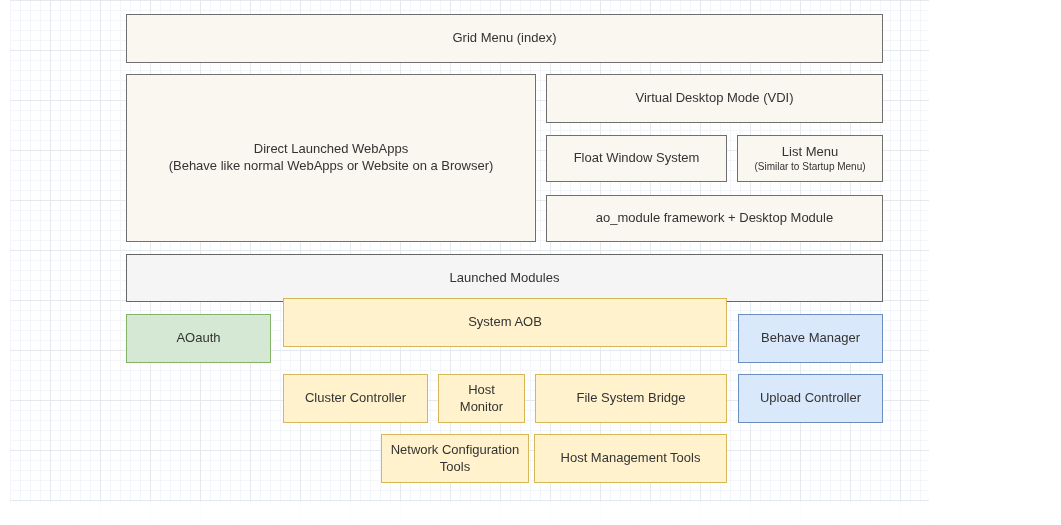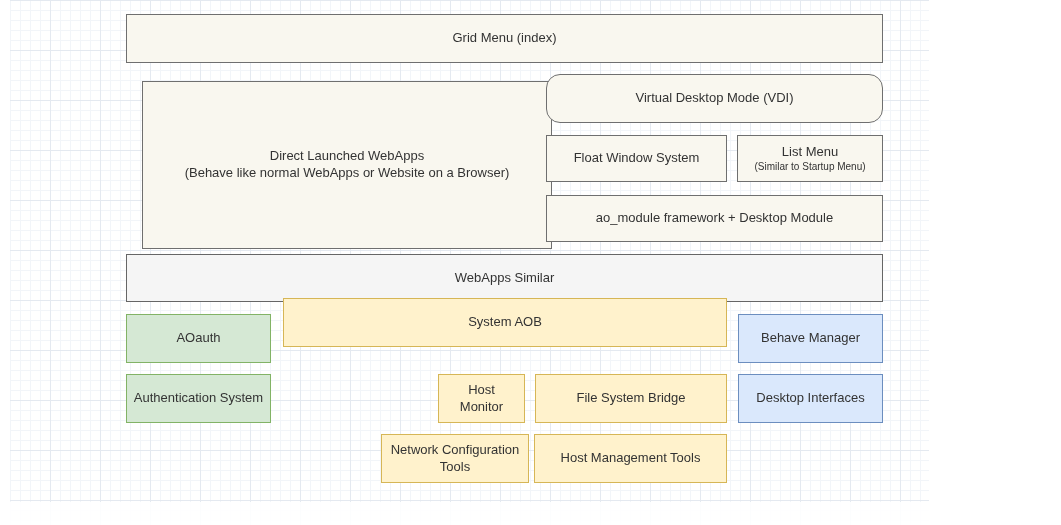--- a/index.html
+++ b/index.html
@@ -56,60 +56,60 @@
 </style>
 </head>
 <body>
 
 <div id="canvas" style="color: rgb(51, 51, 51);">
   <div class="edge-left"></div>
   <div class="edge-bottom"></div>
 <div class="node" style="left: 126px; top: 14px; width: 757px; height: 49px; background: rgb(249, 247, 239); border-color: rgb(111, 111, 111);">
       <div class="node-label">Grid Menu (index)</div>
     </div>
-    <div class="node" style="left: 126px; top: 81px; width: 410px; height: 168px; background: rgb(249, 247, 239); border-color: rgb(111, 111, 111); margin-left: 16px;">
+    <div class="node" style="left: 126px; top: 74px; width: 410px; height: 168px; background: rgb(249, 247, 239); border-color: rgb(111, 111, 111);">
       <div class="node-label">Direct Launched WebApps</div>
       <div class="node-label">(Behave like normal WebApps or Website on a Browser)</div>
     </div>
-    <div class="node" style="left: 546px; top: 74px; width: 337px; height: 49px; background: rgb(249, 247, 239); border-color: rgb(111, 111, 111); border-radius: 14px;">
+    <div class="node" style="left: 546px; top: 74px; width: 337px; height: 49px; background: rgb(249, 247, 239); border-color: rgb(111, 111, 111);">
       <div class="node-label">Virtual Desktop Mode (VDI)</div>
     </div>
     <div class="node" style="left: 546px; top: 135px; width: 181px; height: 47px; background: rgb(249, 247, 239); border-color: rgb(111, 111, 111);">
       <div class="node-label">Float Window System</div>
     </div>
     <div class="node" style="left: 737px; top: 135px; width: 146px; height: 47px; background: rgb(249, 247, 239); border-color: rgb(111, 111, 111);">
       <div class="node-label">List Menu</div>
       <div class="node-label small">(Similar to Startup Menu)</div>
     </div>
     <div class="node" style="left: 546px; top: 195px; width: 337px; height: 47px; background: rgb(249, 247, 239); border-color: rgb(111, 111, 111);">
       <div class="node-label">ao_module framework + Desktop Module</div>
     </div>
     <div class="node" style="left: 126px; top: 254px; width: 757px; height: 48px; background: rgb(245, 245, 245); border-color: rgb(102, 102, 102);">
-      <div class="node-label">WebApps Similar</div>
+      <div class="node-label">Launched Modules</div>
     </div>
     <div class="node" style="left: 126px; top: 314px; width: 145px; height: 49px; background: rgb(213, 232, 212); border-color: rgb(130, 179, 102);">
       <div class="node-label">AOauth</div>
     </div>
     <div class="node" style="left: 283px; top: 298px; width: 444px; height: 49px; background: rgb(255, 242, 204); border-color: rgb(214, 182, 86);">
       <div class="node-label">System AOB</div>
     </div>
     <div class="node" style="left: 738px; top: 314px; width: 145px; height: 49px; background: rgb(218, 232, 252); border-color: rgb(108, 142, 191);">
       <div class="node-label">Behave Manager</div>
     </div>
-    <div class="node" style="left: 126px; top: 374px; width: 145px; height: 49px; background: rgb(213, 232, 212); border-color: rgb(130, 179, 102);">
-      <div class="node-label">Authentication System</div>
+    <div class="node" style="left: 283px; top: 374px; width: 145px; height: 49px; background: rgb(255, 242, 204); border-color: rgb(214, 182, 86);">
+      <div class="node-label">Cluster Controller</div>
     </div>
     <div class="node" style="left: 438px; top: 374px; width: 87px; height: 49px; background: rgb(255, 242, 204); border-color: rgb(214, 182, 86);">
       <div class="node-label">Host Monitor</div>
     </div>
     <div class="node" style="left: 535px; top: 374px; width: 192px; height: 49px; background: rgb(255, 242, 204); border-color: rgb(214, 182, 86);">
       <div class="node-label">File System Bridge</div>
     </div>
     <div class="node" style="left: 738px; top: 374px; width: 145px; height: 49px; background: rgb(218, 232, 252); border-color: rgb(108, 142, 191);">
-      <div class="node-label">Desktop Interfaces</div>
+      <div class="node-label">Upload Controller</div>
     </div>
     <div class="node" style="left: 534px; top: 434px; width: 193px; height: 49px; background: rgb(255, 242, 204); border-color: rgb(214, 182, 86);">
       <div class="node-label">Host Management Tools</div>
     </div>
     <div class="node" style="left: 381px; top: 434px; width: 148px; height: 49px; background: rgb(255, 242, 204); border-color: rgb(214, 182, 86);">
       <div class="node-label">Network Configuration Tools</div>
     </div>
   </div>
 
 </body></html>

